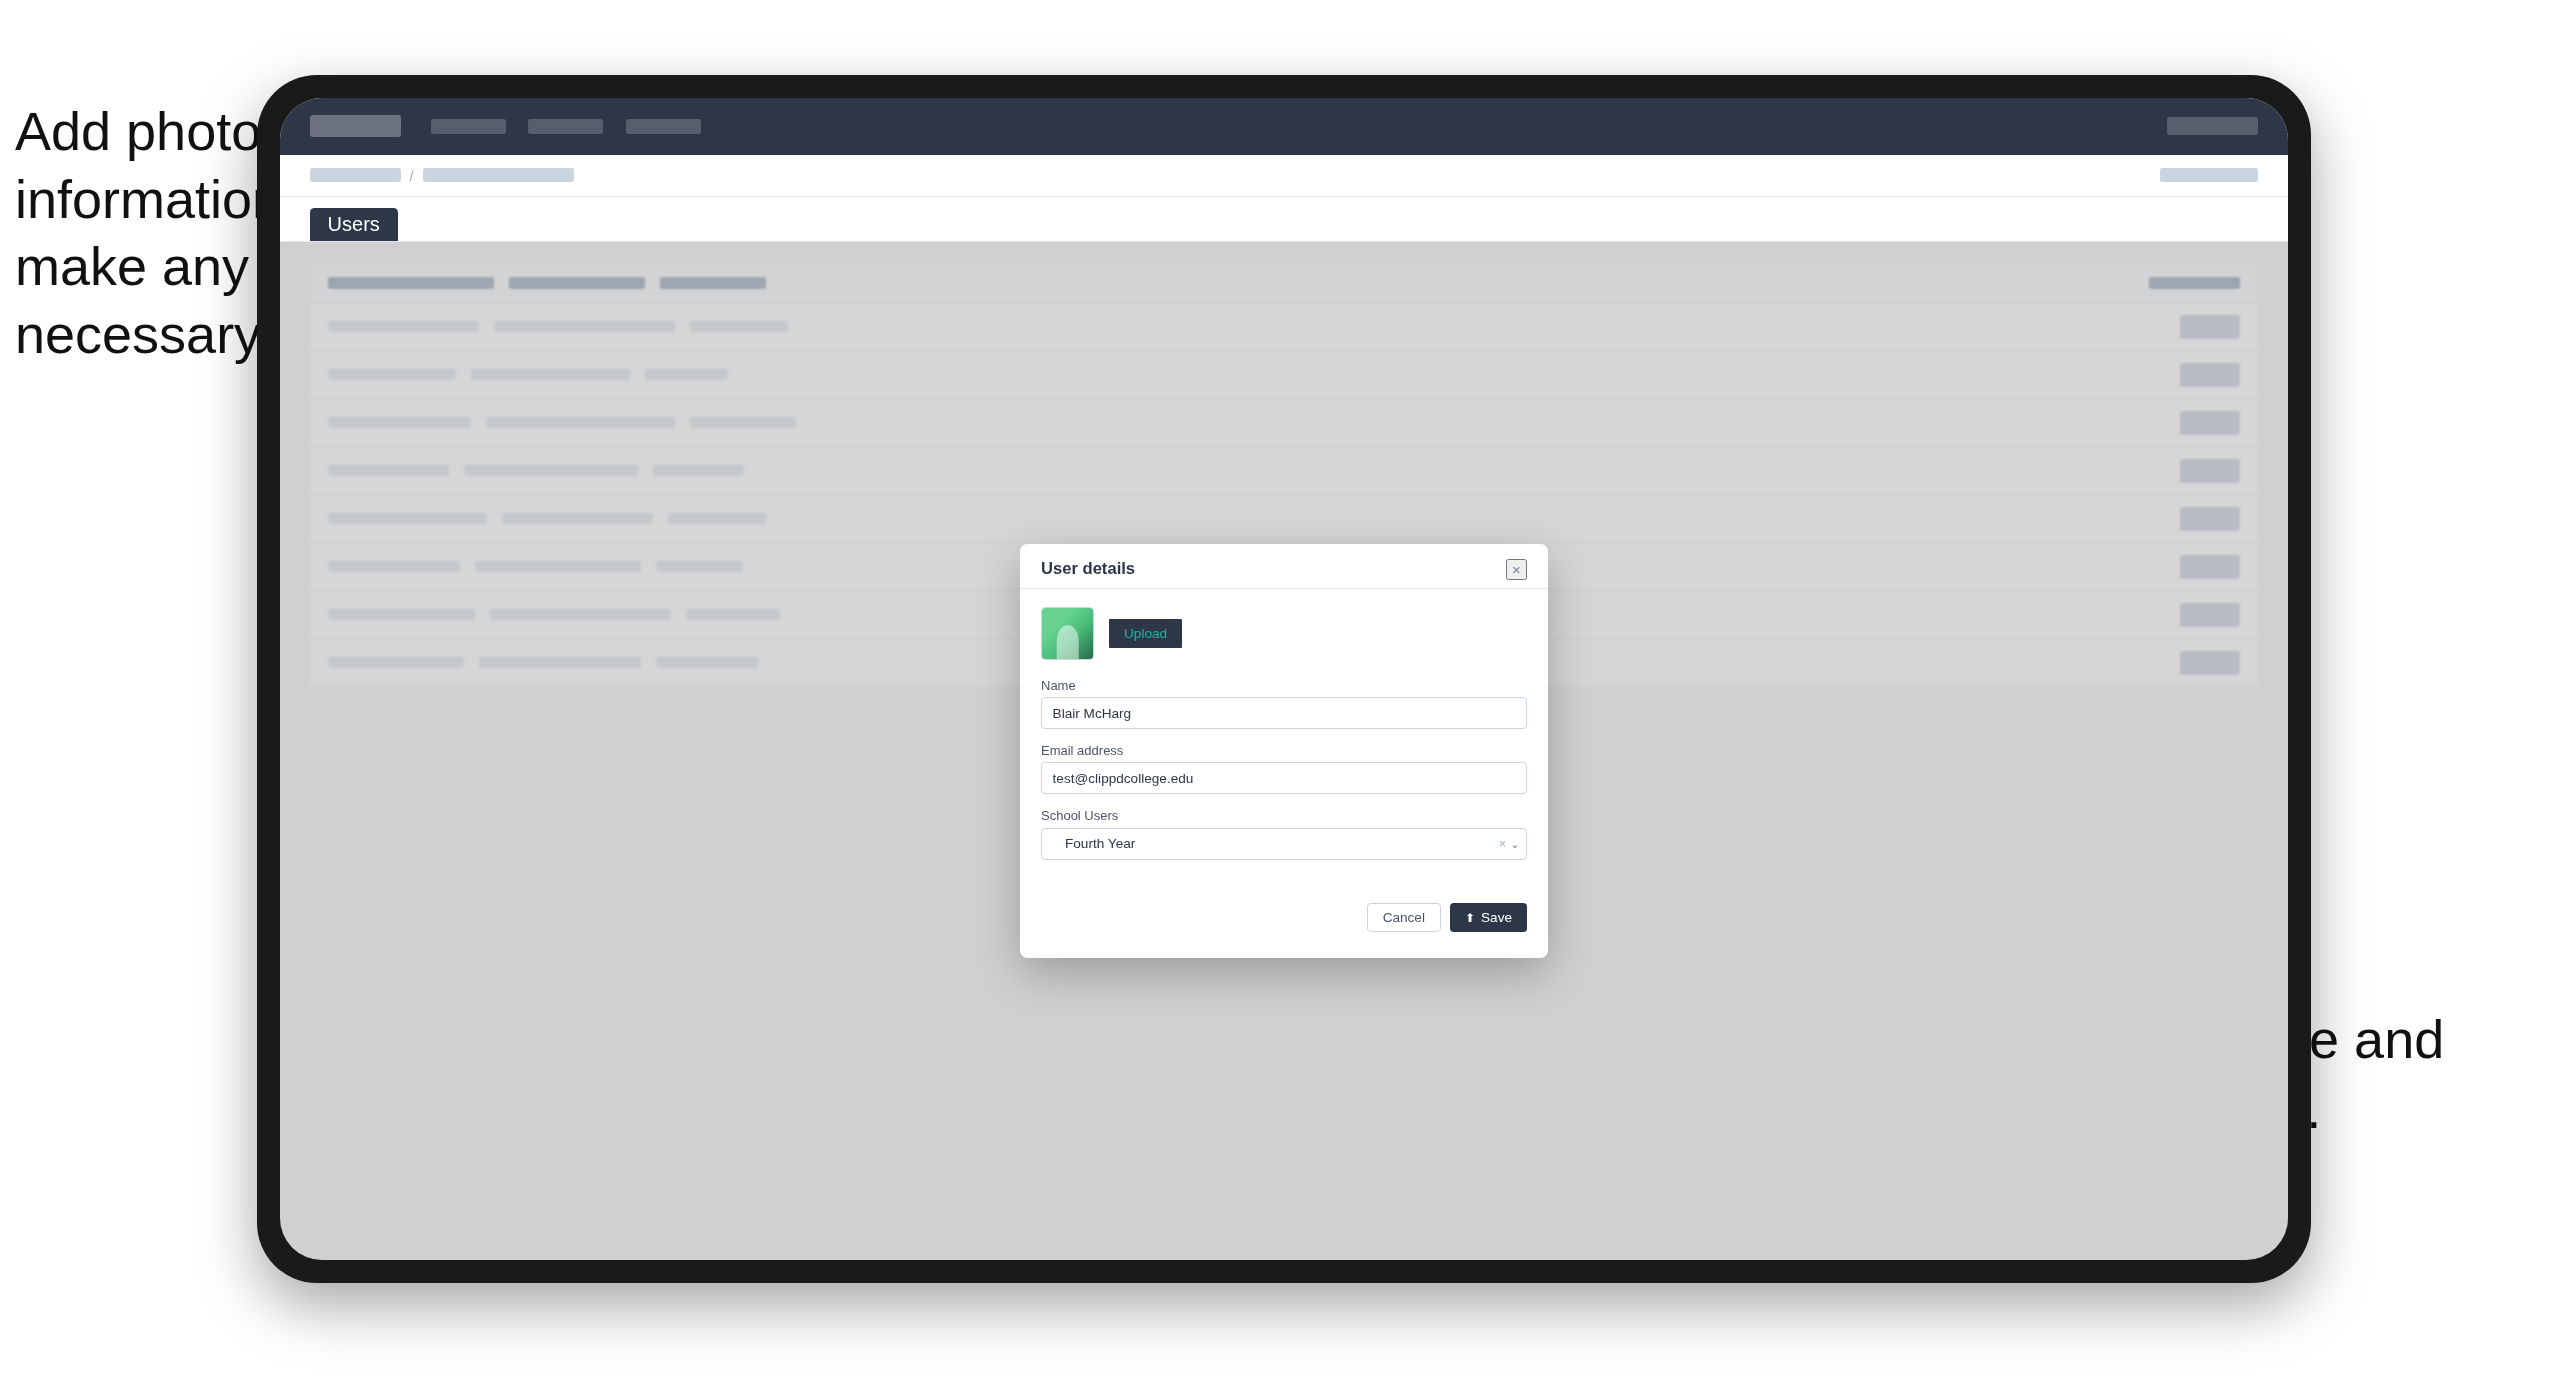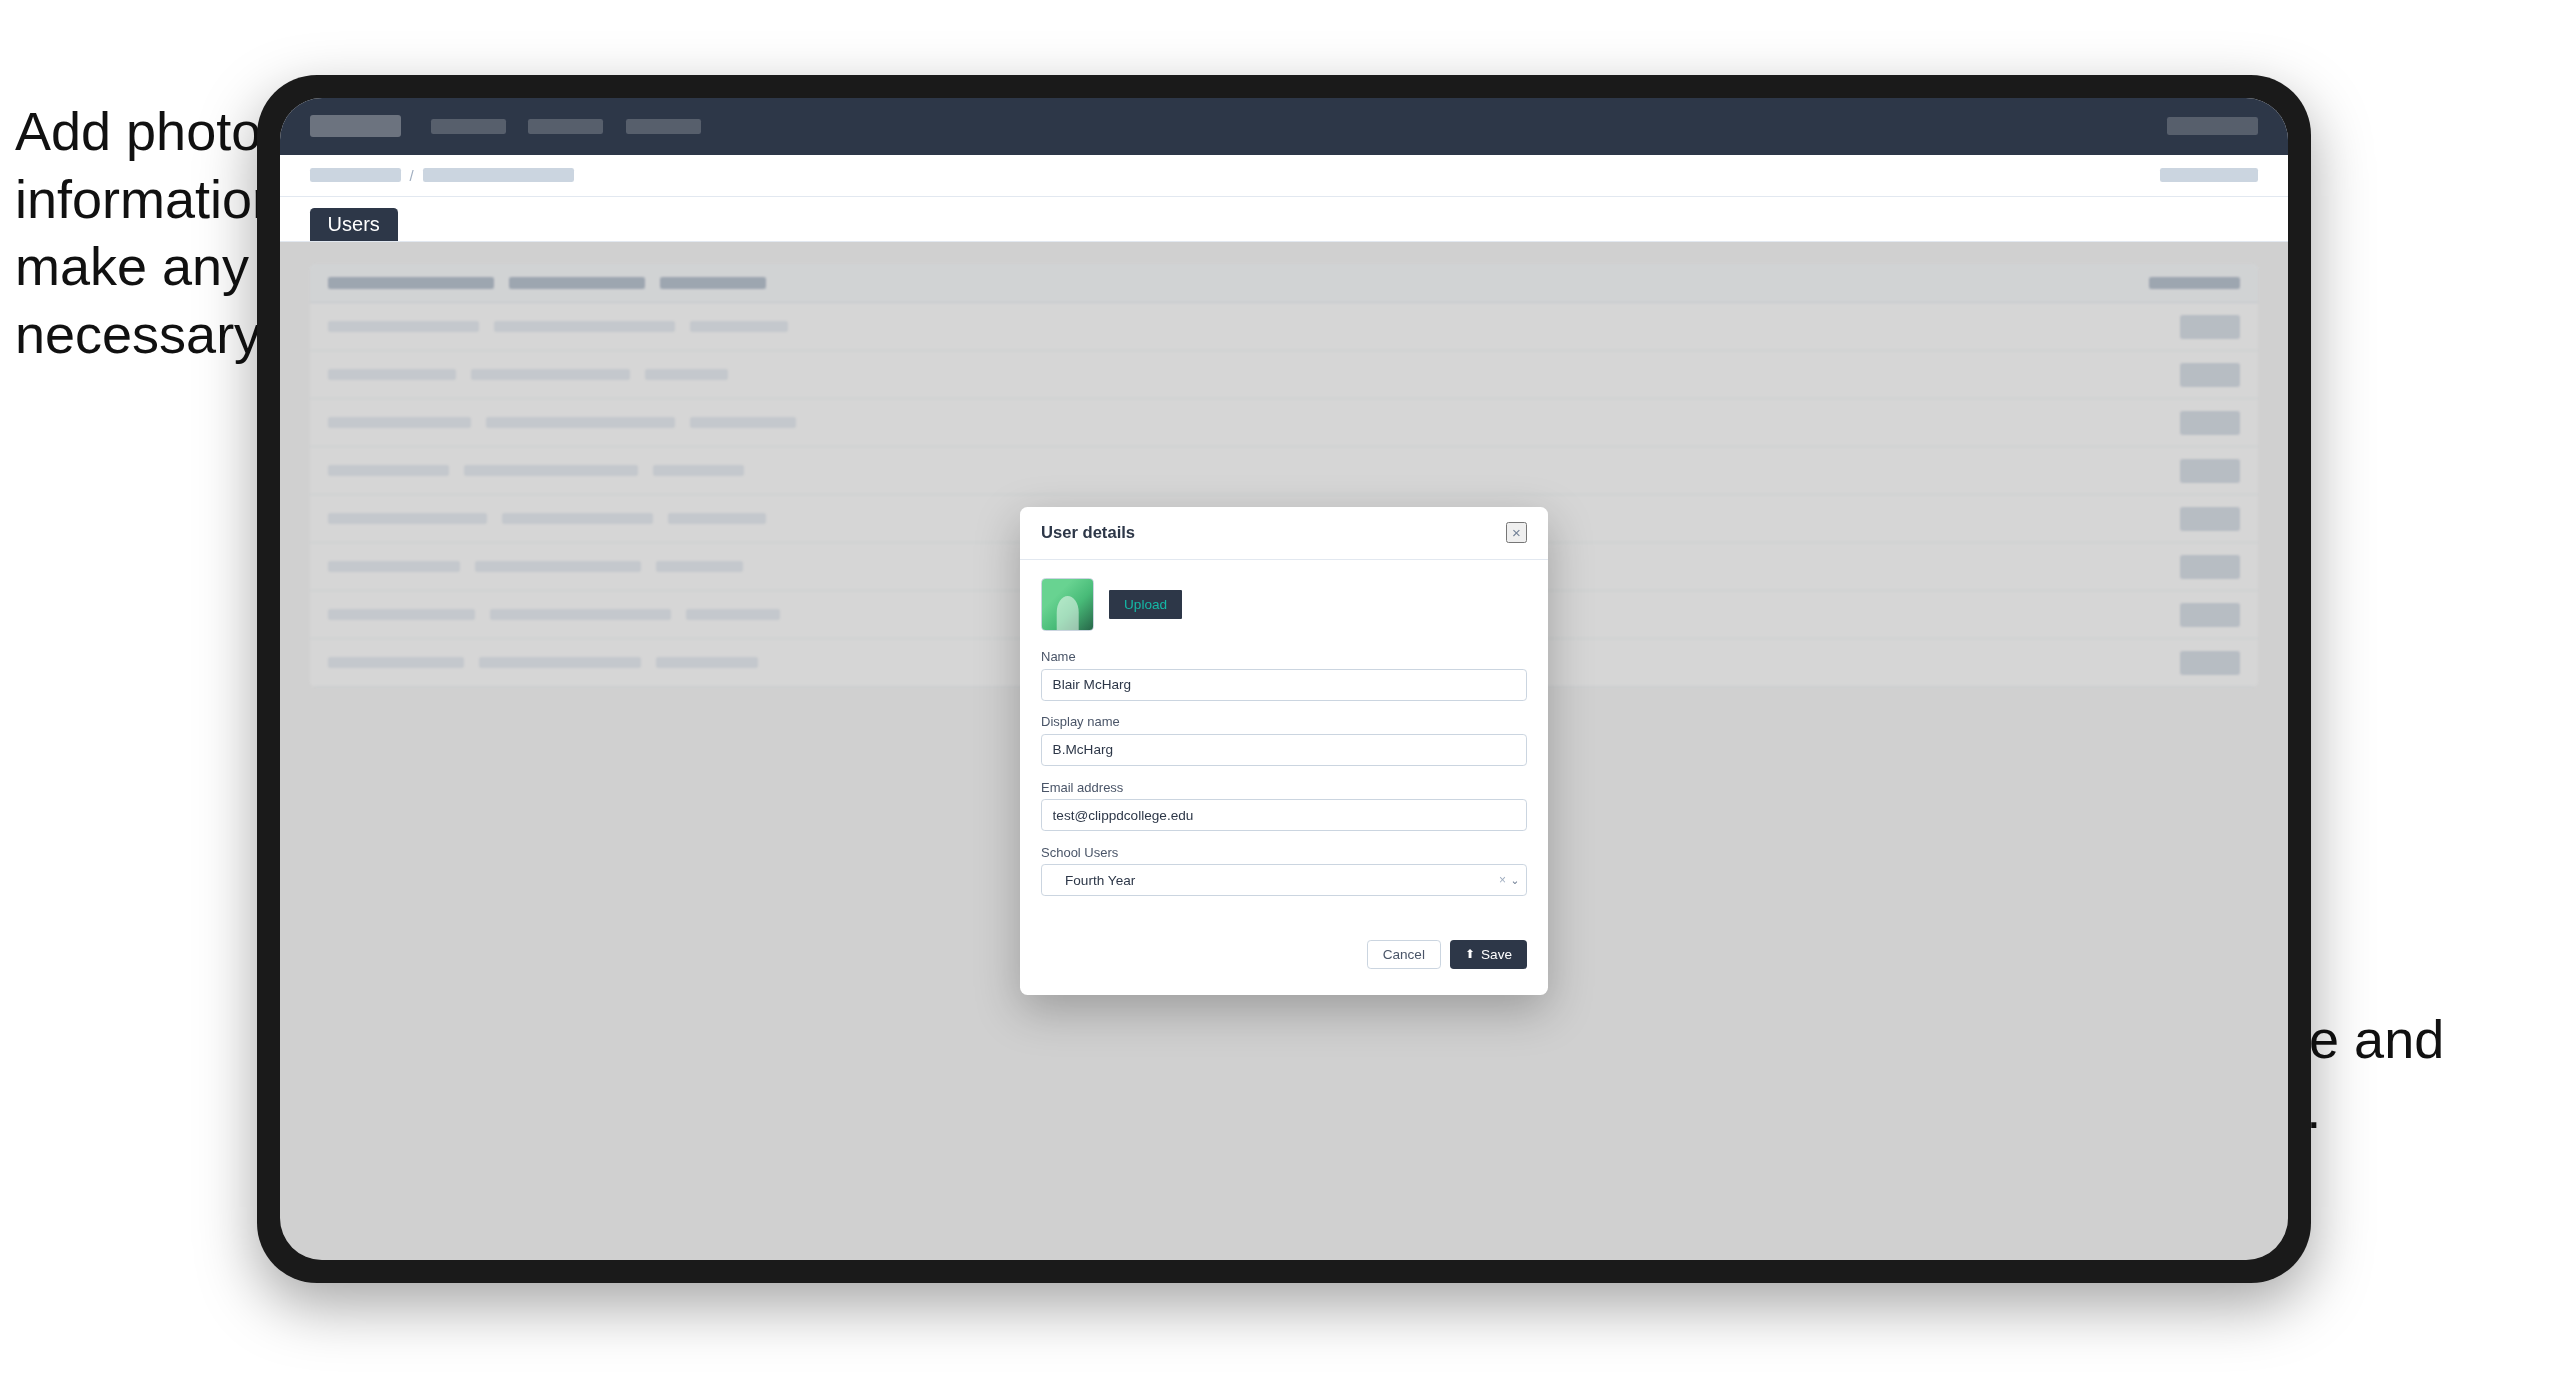--- a/index.html
+++ b/index.html
@@ -247,21 +247,21 @@
       box-shadow: 0 15px 45px rgba(0,0,0,0.25);
       width: 528px;
       padding: 0;
       position: relative;
     }
 
     .modal-header {
       display: flex;
       align-items: center;
       justify-content: space-between;
-      padding: 15px 21px 16px;
+      padding: 15px 21px 8px;
       border-bottom: 0.8px solid #e2e8f0;
     }
 
     .modal-title {
       font-size: 16.6px;
       font-weight: 600;
       color: #2d3748;
     }
 
     .modal-close {
@@ -569,24 +569,20 @@
                 <button class="upload-btn">
                   <span>Upload</span>
                 </button>
               </div>
 
               <div class="form-group">
                 <label class="form-label">Name</label>
                 <input class="form-input" type="text" value="Blair McHarg" style="">
               </div>
 
-              <div class="form-group">
-                <label class="form-label">Display name</label>
-                <input class="form-input" type="text" value="B.McHarg" style="">
-              </div>
 
               <div class="form-group">
                 <label class="form-label">Email address</label>
                 <input class="form-input" type="email" value="test@clippdcollege.edu" style="">
               </div>
 
               <div class="form-group">
                 <label class="form-label">School Users</label>
                 <div class="select-wrapper">
                   <select class="select-input">

